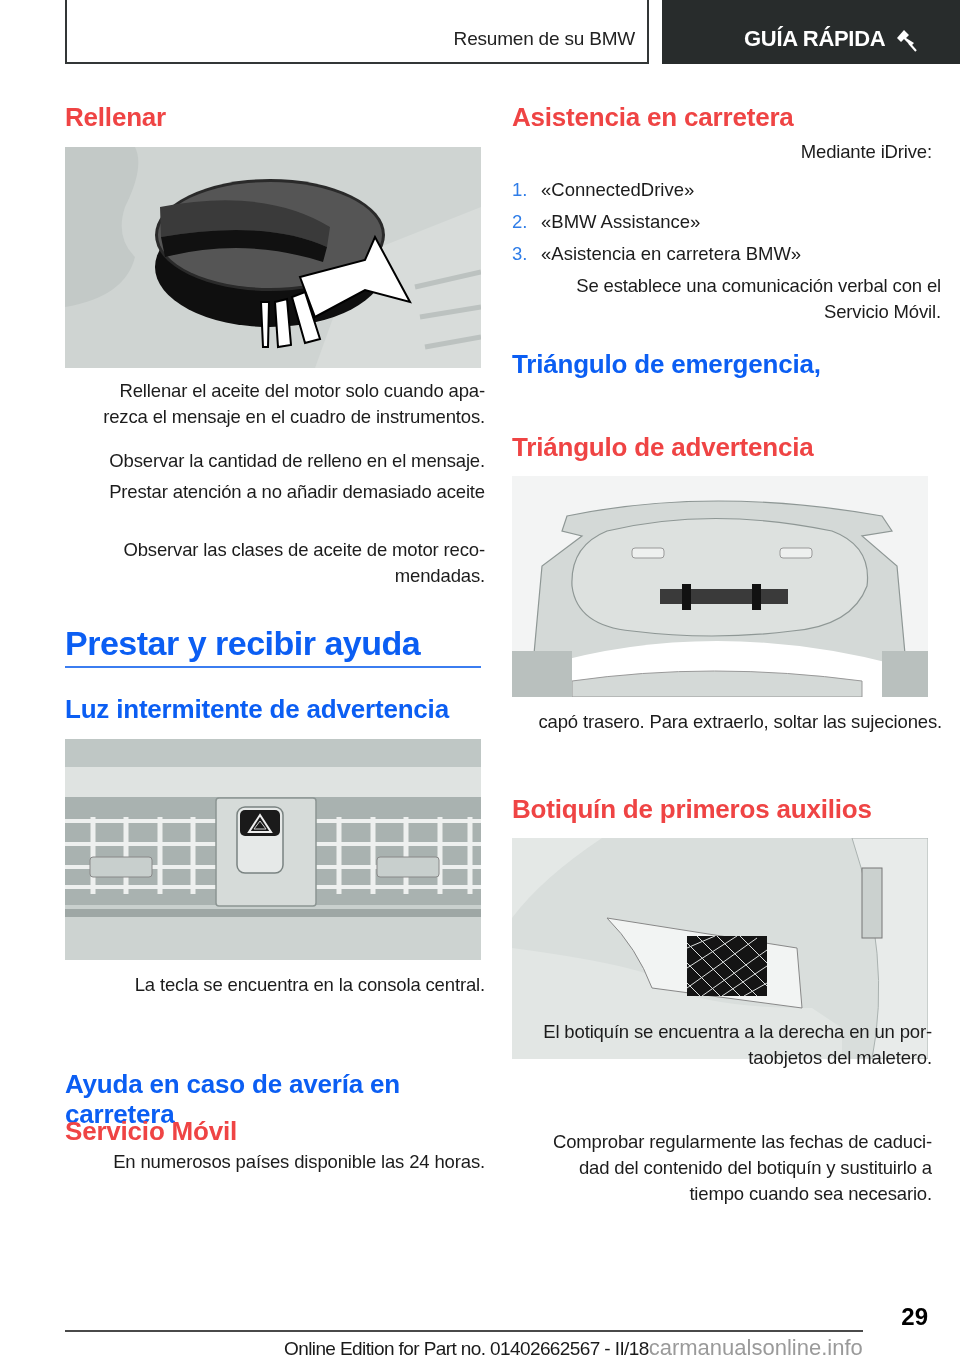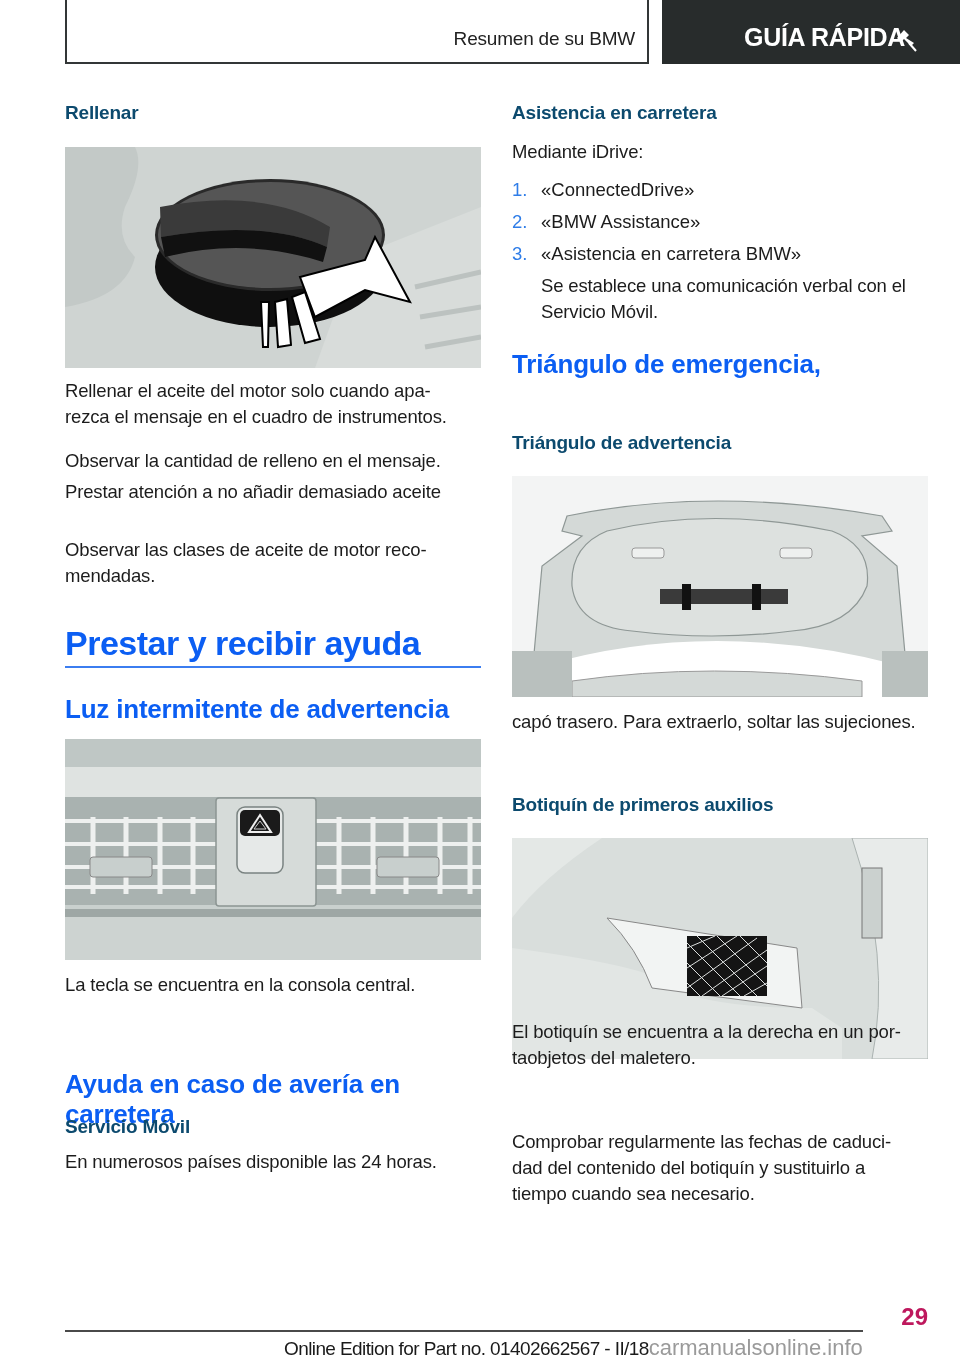--- a/index.html
+++ b/index.html
@@ -12,43 +12,43 @@
   }
   .hdr-left .title {
     position: absolute; right: 12px; bottom: 12px; font-size: 19px; color: #222;
     letter-spacing: -0.2px;
   }
   .hdr-right {
     position: absolute; left: 662px; top: 0; width: 298px; height: 64px;
     background: #282c2c;
   }
   .hdr-right .title {
-    position: absolute; left: 82px; bottom: 12px; font-size: 25px; font-weight: bold; color: #fff;
+    position: absolute; left: 82px; bottom: 12px; font-size: 22px; font-weight: bold; color: #fff;
     letter-spacing: -0.3px;
   }
   .hdr-right .pin { position: absolute; left: 232px; top: 28px; width: 26px; height: 26px; }
 
   .col { position: absolute; top: 0; }
   .col-left { left: 65px; width: 416px; }
   .col-right { left: 512px; width: 416px; }
 
-  .h2-light { position: absolute; font-size: 19px; font-weight: bold; color: #0c4a6e; letter-spacing: -0.2px; }
+  .h2-light { position: absolute; font-size: 26px; font-weight: bold; color: #ef4444; letter-spacing: -0.2px; }
   .h1 { position: absolute; font-size: 34px; font-weight: bold; color: #0b5ef3; letter-spacing: -0.5px; }
   .h1-rule { position: absolute; left: 0; width: 416px; height: 2px; background: #3b7df0; }
   .h2 { position: absolute; font-size: 26px; font-weight: bold; color: #0b5ef3; line-height: 30px; letter-spacing: -0.2px; }
-  .p { position: absolute; font-size: 18.5px; line-height: 26px; color: #1c1c1c; width: 420px; letter-spacing: -0.15px; }
+  .p { position: absolute; font-size: 18.5px; line-height: 26px; color: #1c1c1c; width: 420px; letter-spacing: -0.15px; text-align: right; }
 
   .img { position: absolute; width: 416px; height: 221px; background: #c7cdcb; overflow: hidden; }
 
   .list-item { position: absolute; font-size: 18.5px; line-height: 26px; color: #1c1c1c; }
   .list-item .num { position: absolute; left: 0; color: #2f7de8; }
   .list-item .txt { position: absolute; left: 29px; white-space: nowrap; }
 
   .footer-rule { position: absolute; left: 65px; top: 1330px; width: 798px; height: 2px; background: #4a4a4a; }
-  .page-num { position: absolute; right: 32px; top: 1303px; font-size: 24px; font-weight: bold; color: #be185d; }
+  .page-num { position: absolute; right: 32px; top: 1303px; font-size: 24px; font-weight: bold; color: #000000; }
   .footer-text { position: absolute; left: 284px; top: 1335px; font-size: 19px; color: #1a1a1a; letter-spacing: -0.6px; white-space: nowrap; text-align: right; }
   .footer-text .wm { color: #9a9a9a; font-size: 22px; letter-spacing: 0; }
 </style>
 </head>
 <body>
 
 <div class="hdr-left">
   <span class="title">Resumen de su BMW</span>
 </div>
 <div class="hdr-right">

